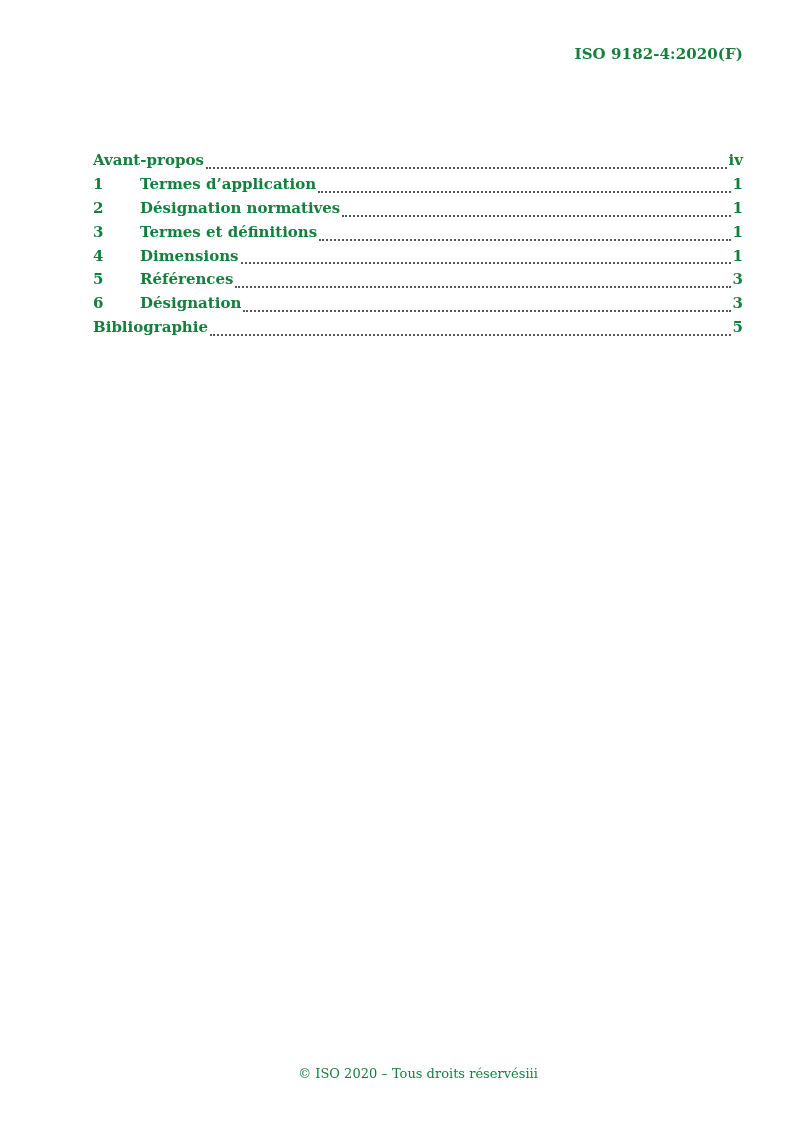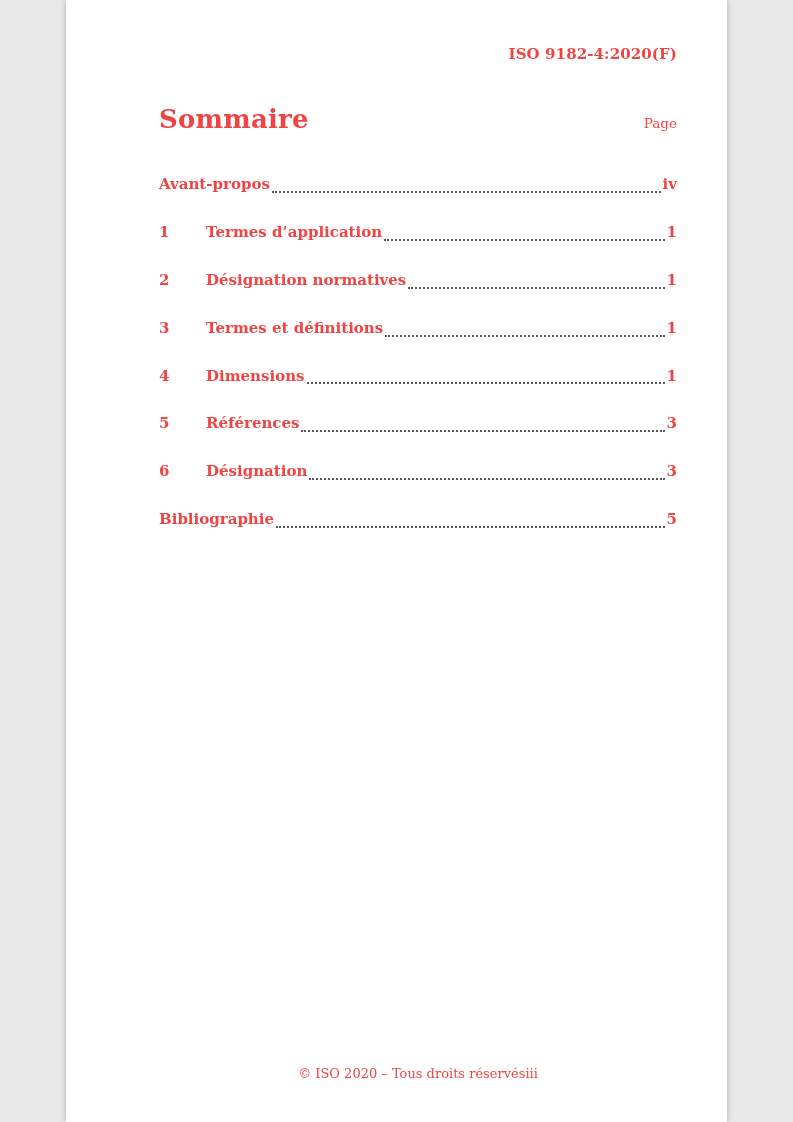--- a/index.html
+++ b/index.html
@@ -1,23 +1,23 @@
 <!DOCTYPE html>
 <html><head>
 <meta charset="utf-8">
 <style>
   html, body { margin: 0; padding: 0; background: #e8e8e8; }
   .page {
     position: relative;
-    width: 661px;
+    width: 793px;
     height: 1122px;
     margin: 0 auto;
     background: #ffffff;
     font-family: "DejaVu Serif", "Liberation Serif", serif;
-    color: #ef4444;
+    color: #15803d;
     overflow: hidden;
     box-shadow: 0 0 6px rgba(0,0,0,0.25);
   }
 
   
   .doc-header {
     position: absolute;
     top: 45px;
     left: 93px;
     right: 50px;
@@ -55,21 +55,20 @@
     left: 93px;
     right: 50px;
   }
   .toc-row {
     display: flex;
     align-items: baseline;
     height: 23.9px;
     font-size: 15px;
     font-weight: bold;
     cursor: pointer;
-    margin-top: 24px;
   }
   .toc-num {
     flex: 0 0 47px;
     white-space: nowrap;
   }
   .toc-label {
     flex: 0 0 auto;
     white-space: nowrap;
   }
   .toc-dots {
@@ -99,24 +98,20 @@
     font-weight: normal;
   }
 </style>
 </head>
 <body>
 
 <div class="page">
 
   <div class="doc-header">ISO 9182-4:2020(F)</div>
 
-  <div class="title-row">
-    <h1>Sommaire</h1>
-    <span class="page-col-label">Page</span>
-  </div>
 
   <div class="toc" id="toc">
     <div class="toc-row">
 
       <span class="toc-label">Avant-propos</span>
       <span class="toc-dots"></span>
       <span class="toc-page">iv</span>
     </div>
 
     <div class="toc-row">

